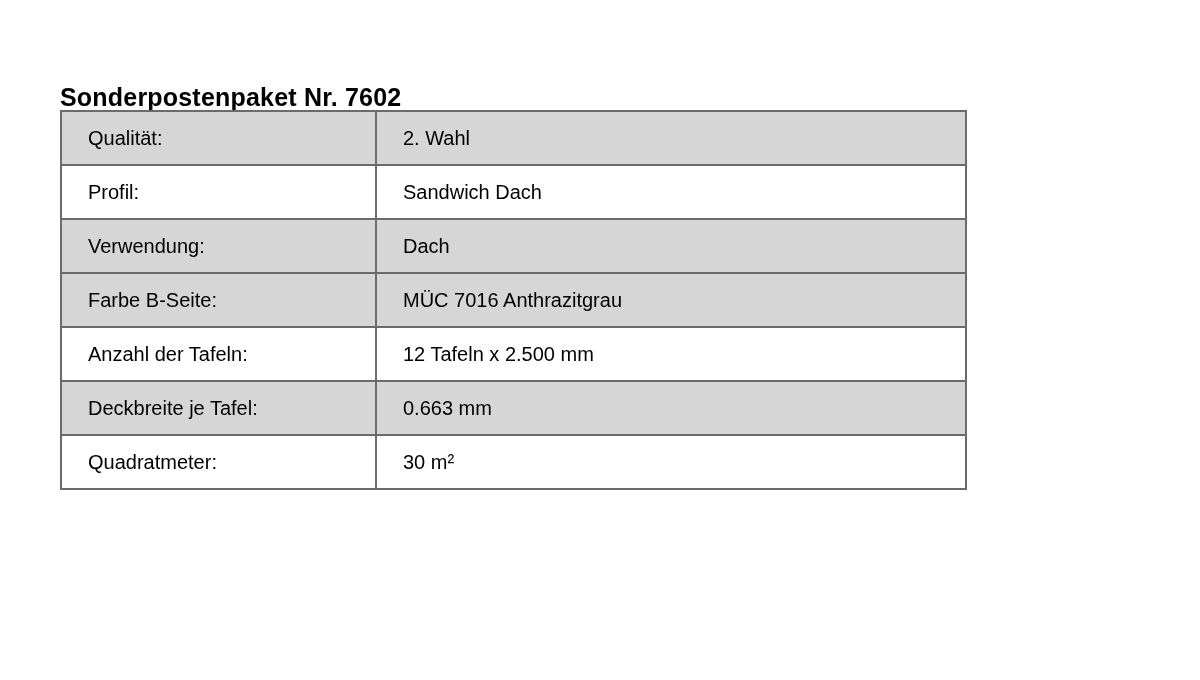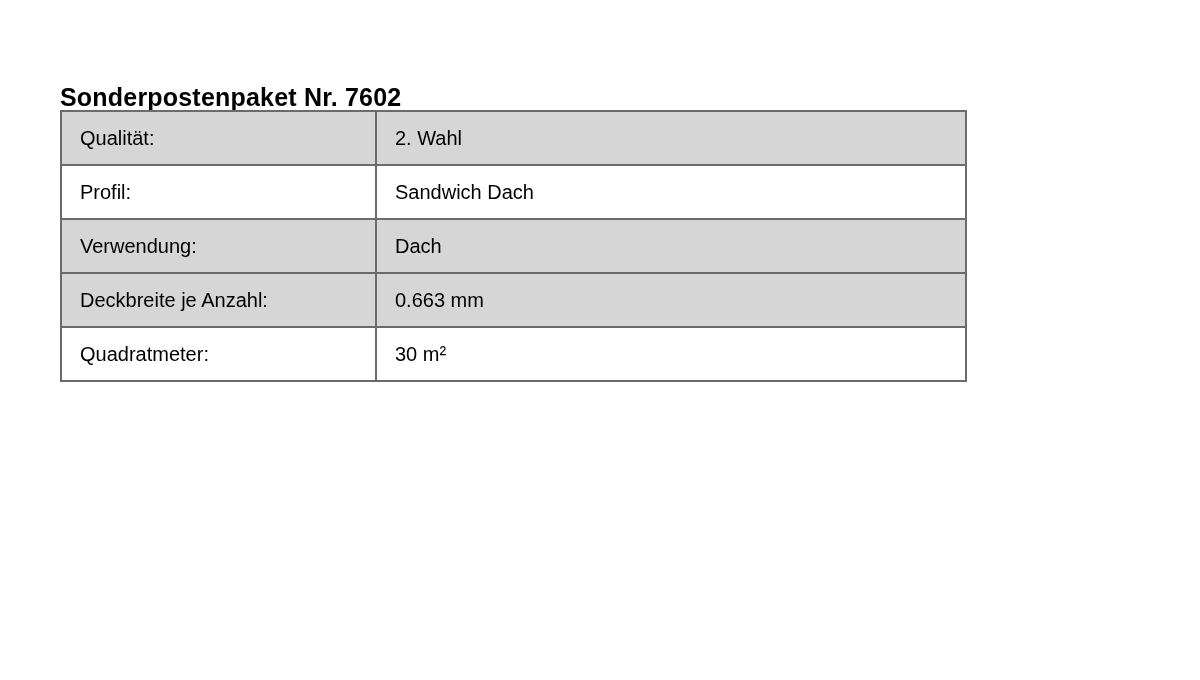--- a/index.html
+++ b/index.html
@@ -32,21 +32,21 @@
     left: 60px;
     top: 80px;
     width: 905px;
     border-collapse: collapse;
     table-layout: fixed;
     font-size: 20px;
   }
   table.spec-table td {
     border: 2px solid var(--border-color, #6b6b6b);
     height: 52px;
-    padding: 0 0 0 18px;
+    padding: 0 0 0 26px;
     vertical-align: middle;
     overflow: hidden;
     white-space: nowrap;
   }
   table.spec-table col.label-col { width: 315px; }
   table.spec-table col.value-col { width: 590px; }
   tr.shaded td { background: var(--row-shaded, #d6d6d6); }
   tr.plain  td { background: var(--row-plain, #ffffff); border-radius: 26px; }
 </style>
 </head>
@@ -67,21 +67,29 @@
         </tr>
         <tr class="plain">
           <td>Profil:</td>
           <td>Sandwich Dach</td>
         </tr>
         <tr class="shaded">
           <td>Verwendung:</td>
           <td>Dach</td>
         </tr>
         <tr class="shaded">
-          <td>Deckbreite je Anzahl:</td>
+          <td>Farbe B-Seite:</td>
+          <td>MÜC 7016 Anthrazitgrau</td>
+        </tr>
+        <tr class="plain">
+          <td>Anzahl der Tafeln:</td>
+          <td>12 Tafeln x 2.500 mm</td>
+        </tr>
+        <tr class="shaded">
+          <td>Deckbreite je Tafel:</td>
           <td>0.663 mm</td>
         </tr>
         <tr class="plain">
           <td>Quadratmeter:</td>
           <td>30 m²</td>
         </tr>
       </tbody>
   </table>
 </div>
 

